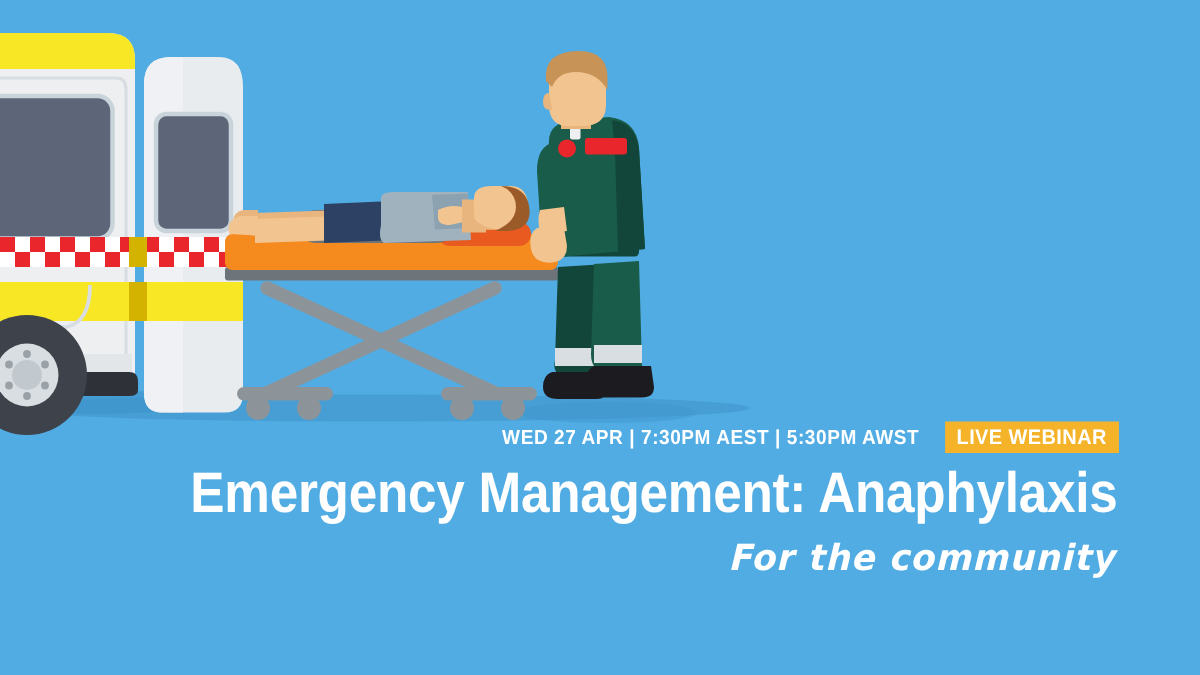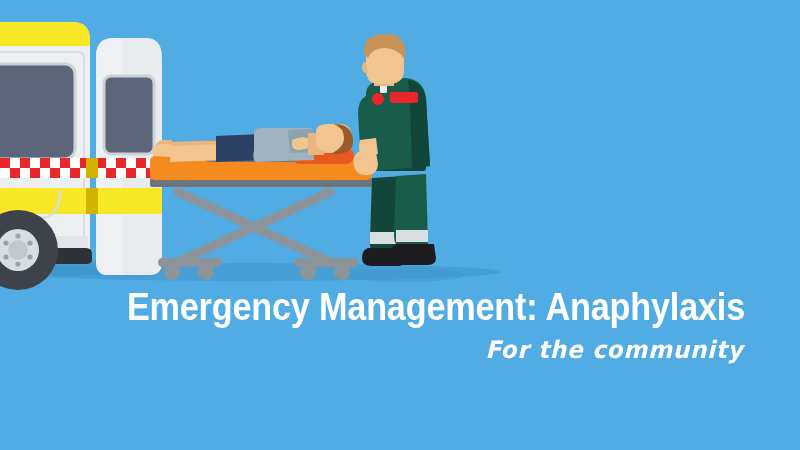--- a/index.html
+++ b/index.html
@@ -263,19 +263,23 @@
 
       <path d="M 364 54 Q 362 34 386 34 Q 406 34 405 54 L 405 60 Q 398 48 384 48 Q 372 48 368 58 Z" fill="#C79356"></path>
 
       <path d="M 366 62 Q 362 62 362 68 Q 362 74 368 73 Z" fill="#E8B57F"></path>
     </g>
 
   </svg>
 
   <div class="text-block">
 
+    <div class="meta-row">
+      <span class="meta-date">WED 27 APR | 7:30PM AEST | 5:30PM AWST</span>
+      <span class="badge">LIVE WEBINAR</span>
+    </div>
 
     <div class="headline">Emergency Management: Anaphylaxis</div>
 
     <div class="subhead">For the community</div>
   </div>
 
 </div>
 
 </body></html>

